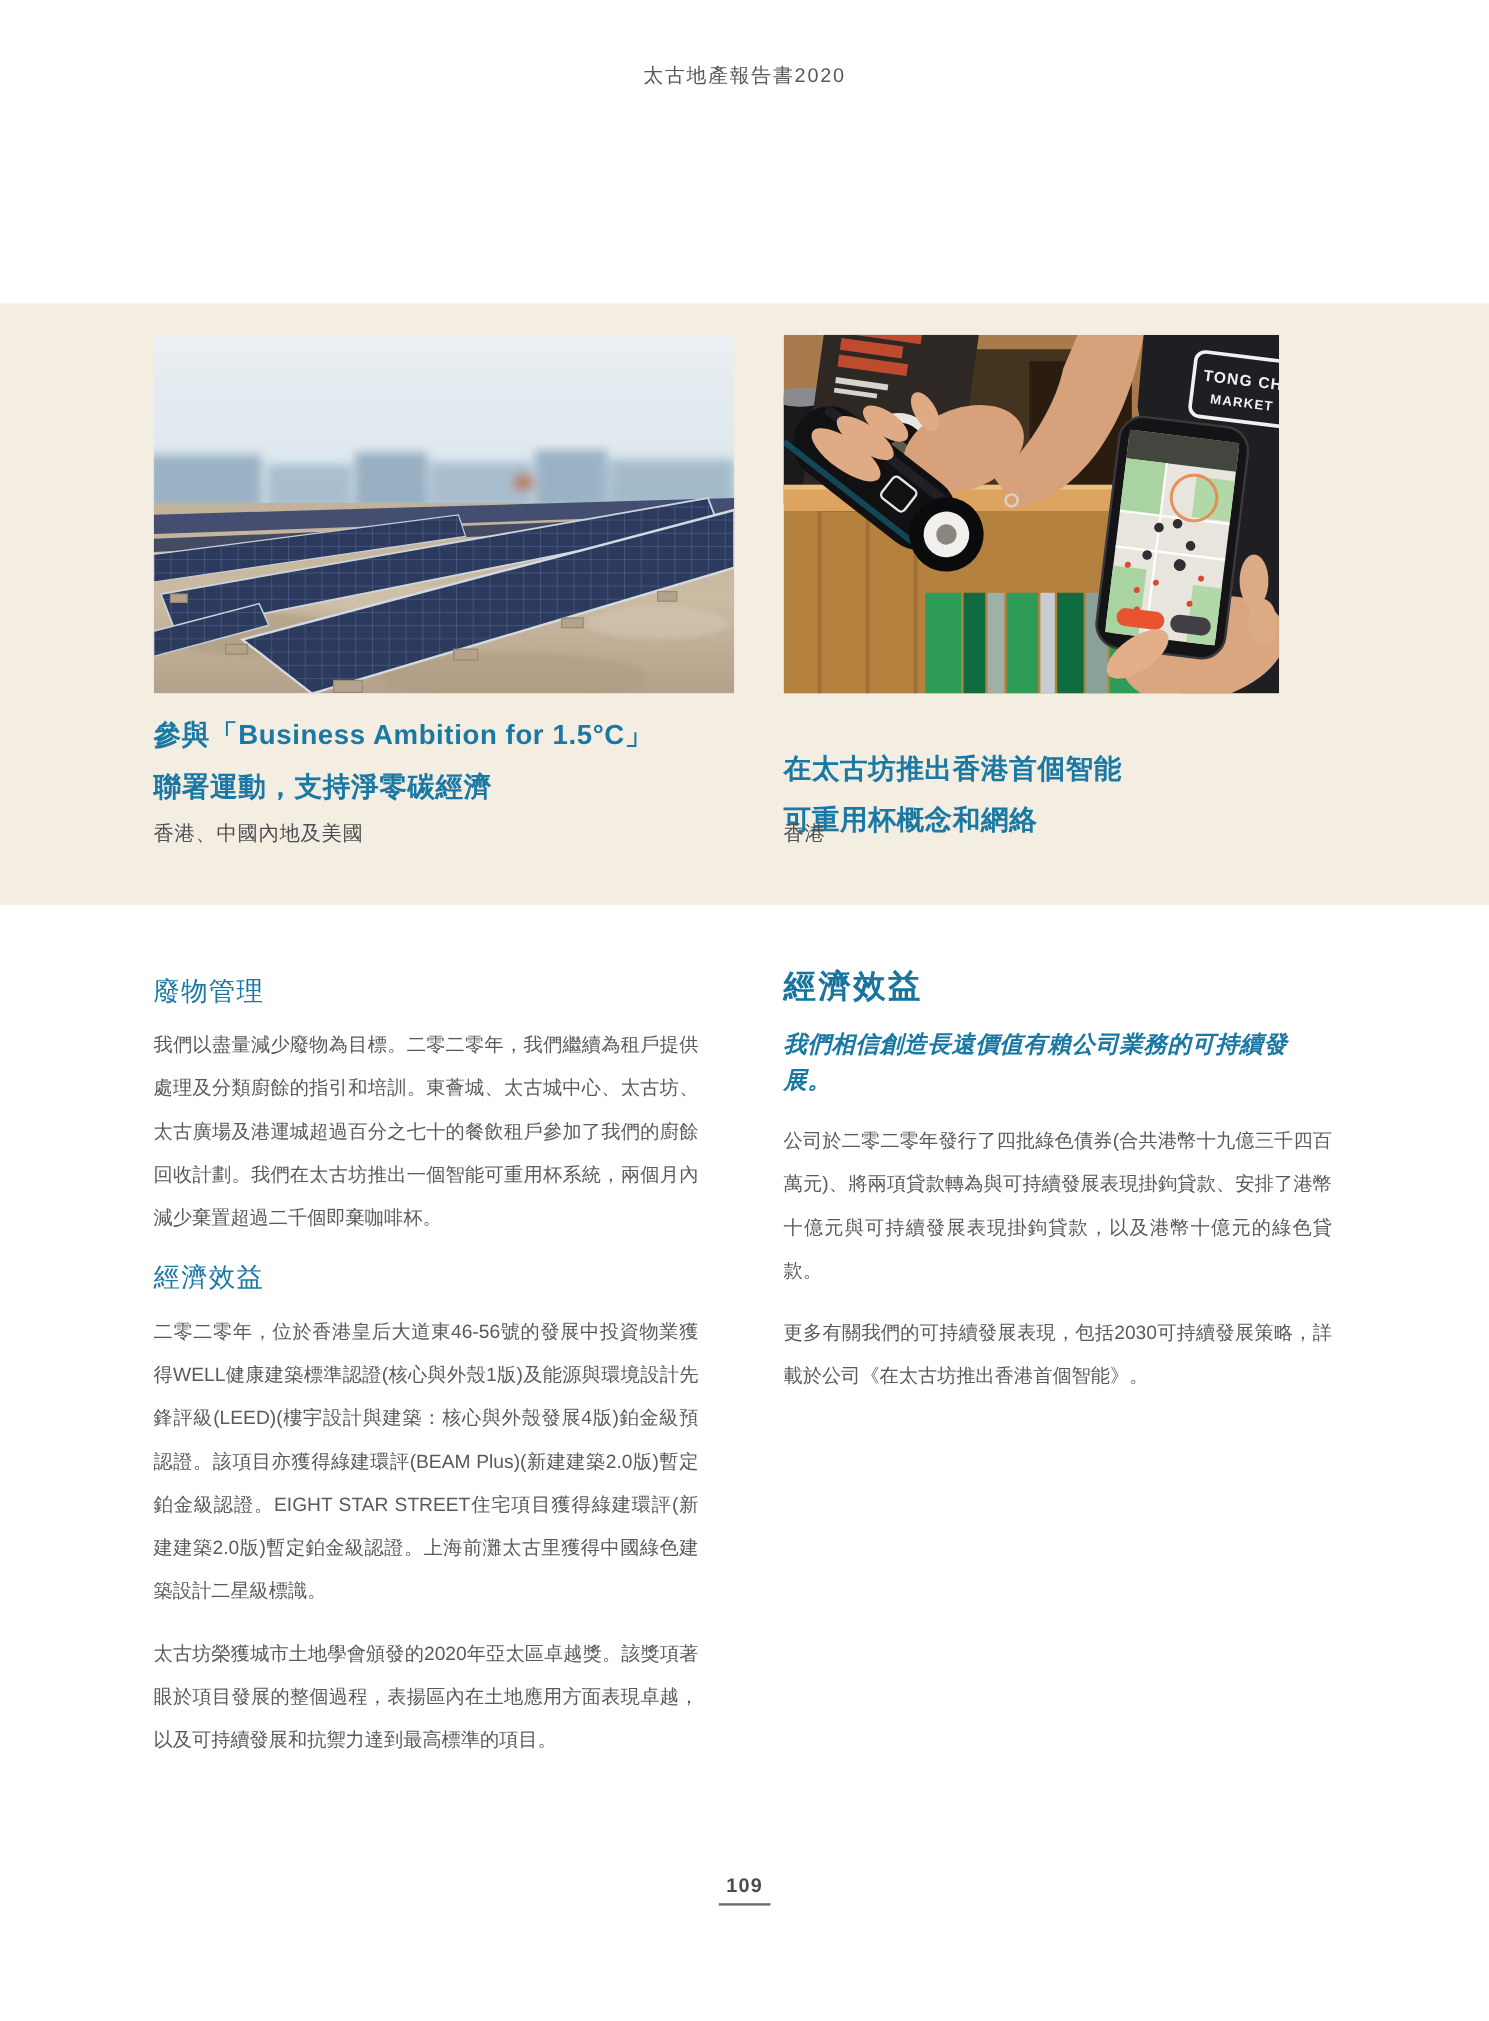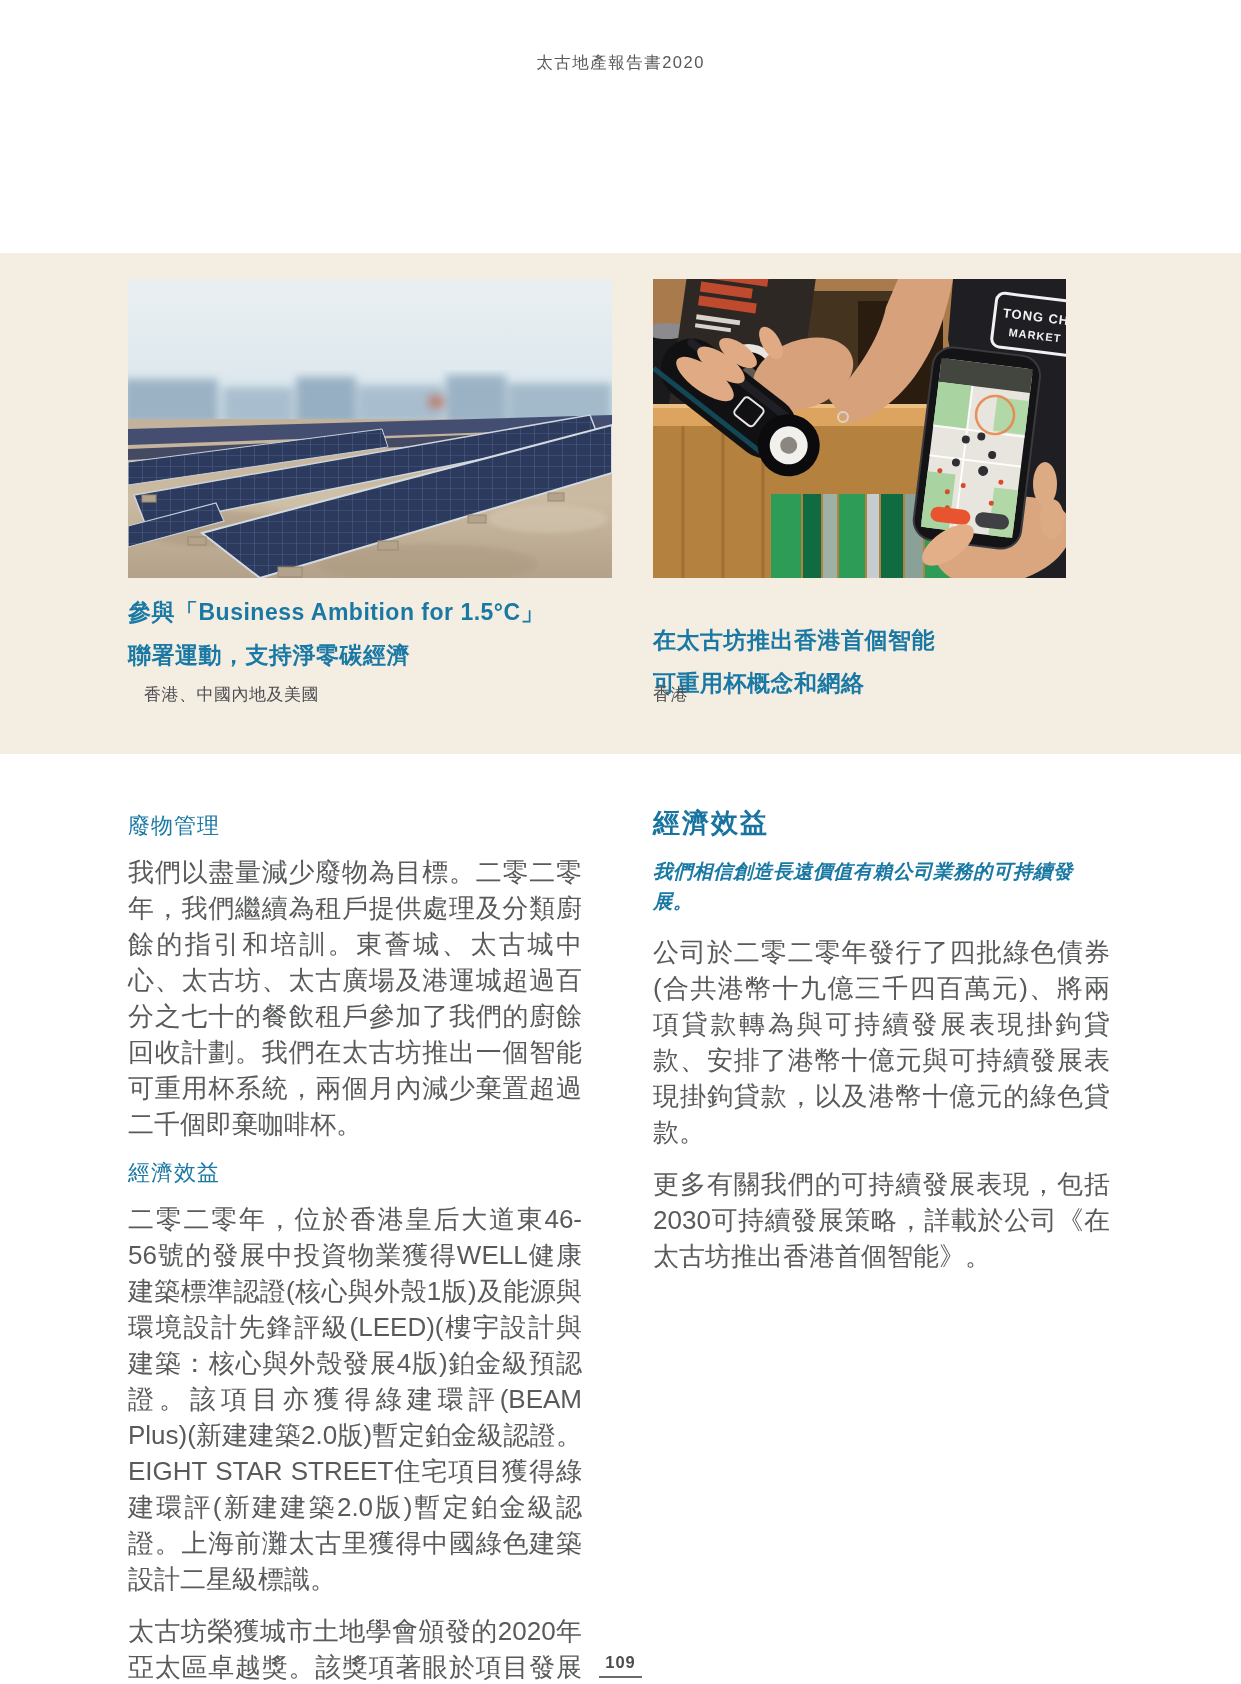--- a/index.html
+++ b/index.html
@@ -16,38 +16,38 @@
   .photo.p-left  { left:128px; width:484px; height:299px; }
   .photo.p-right { left:653px; width:413px; height:299px; }
   .photo svg { display:block; width:100%; height:100%; }
 
   .caption { position:absolute; top:338px; font-size:23px; font-weight:bold;
              color:#1a79a4; line-height:43px; letter-spacing:0.5px; }
   .caption.c-left  { left:128px; width:505px; }
   .caption.c-right { left:653px; width:470px;margin-top:28px; }
   .location { position:absolute; top:430px; font-size:17px; font-weight:500;
               color:#4e4f52; letter-spacing:0.5px; }
-  .location.l-left  { left:144px; }
+  .location.l-left  { left:128px; }
   .location.l-right { left:653px; }
 
   .col { position:absolute; color:#595a5c; }
   .col-left  { left:128px; top:811px; width:454px; }
   .col-right { left:653px; top:808px; width:457px; }
 
   h3.sub { font-size:22px; font-weight:500; color:#1a79a4; line-height:30px;
            margin:0 0 13px 0; letter-spacing:1px; }
   h3.sub.mt { margin-top:11px; }
   h2.main { font-size:27px; font-weight:bold; color:#18749f; line-height:34px;
             margin:0 0 14px 0; letter-spacing:2px;font-family:Liberation Mono, monospace; }
   p.lead { font-size:19.5px; font-weight:bold; font-style:italic; color:#1a79a4;
            line-height:30px; margin:0 0 18px 0; letter-spacing:0.5px; }
-  p.body { font-size:26px; line-height:36px; text-align:justify; color:#595a5c;
+  p.body { font-size:16px; line-height:36px; text-align:justify; color:#595a5c;
            margin:0 0 16px 0; }
 
-  .pagenum { position:absolute; top:1653px; left:0; width:100%; text-align:center; }
+  .pagenum { position:absolute; top:1563px; left:0; width:100%; text-align:center; }
   .pagenum span { display:inline-block; font-size:16.5px; font-weight:bold; color:#4b4c4e;
                   letter-spacing:1px; padding:0 6px 4px 6px; border-bottom:2px solid #696a6c; }
 </style>
 </head>
 <body>
 
 <div id="page">
 
   <div class="header">太古地產報告書2020</div>
 

